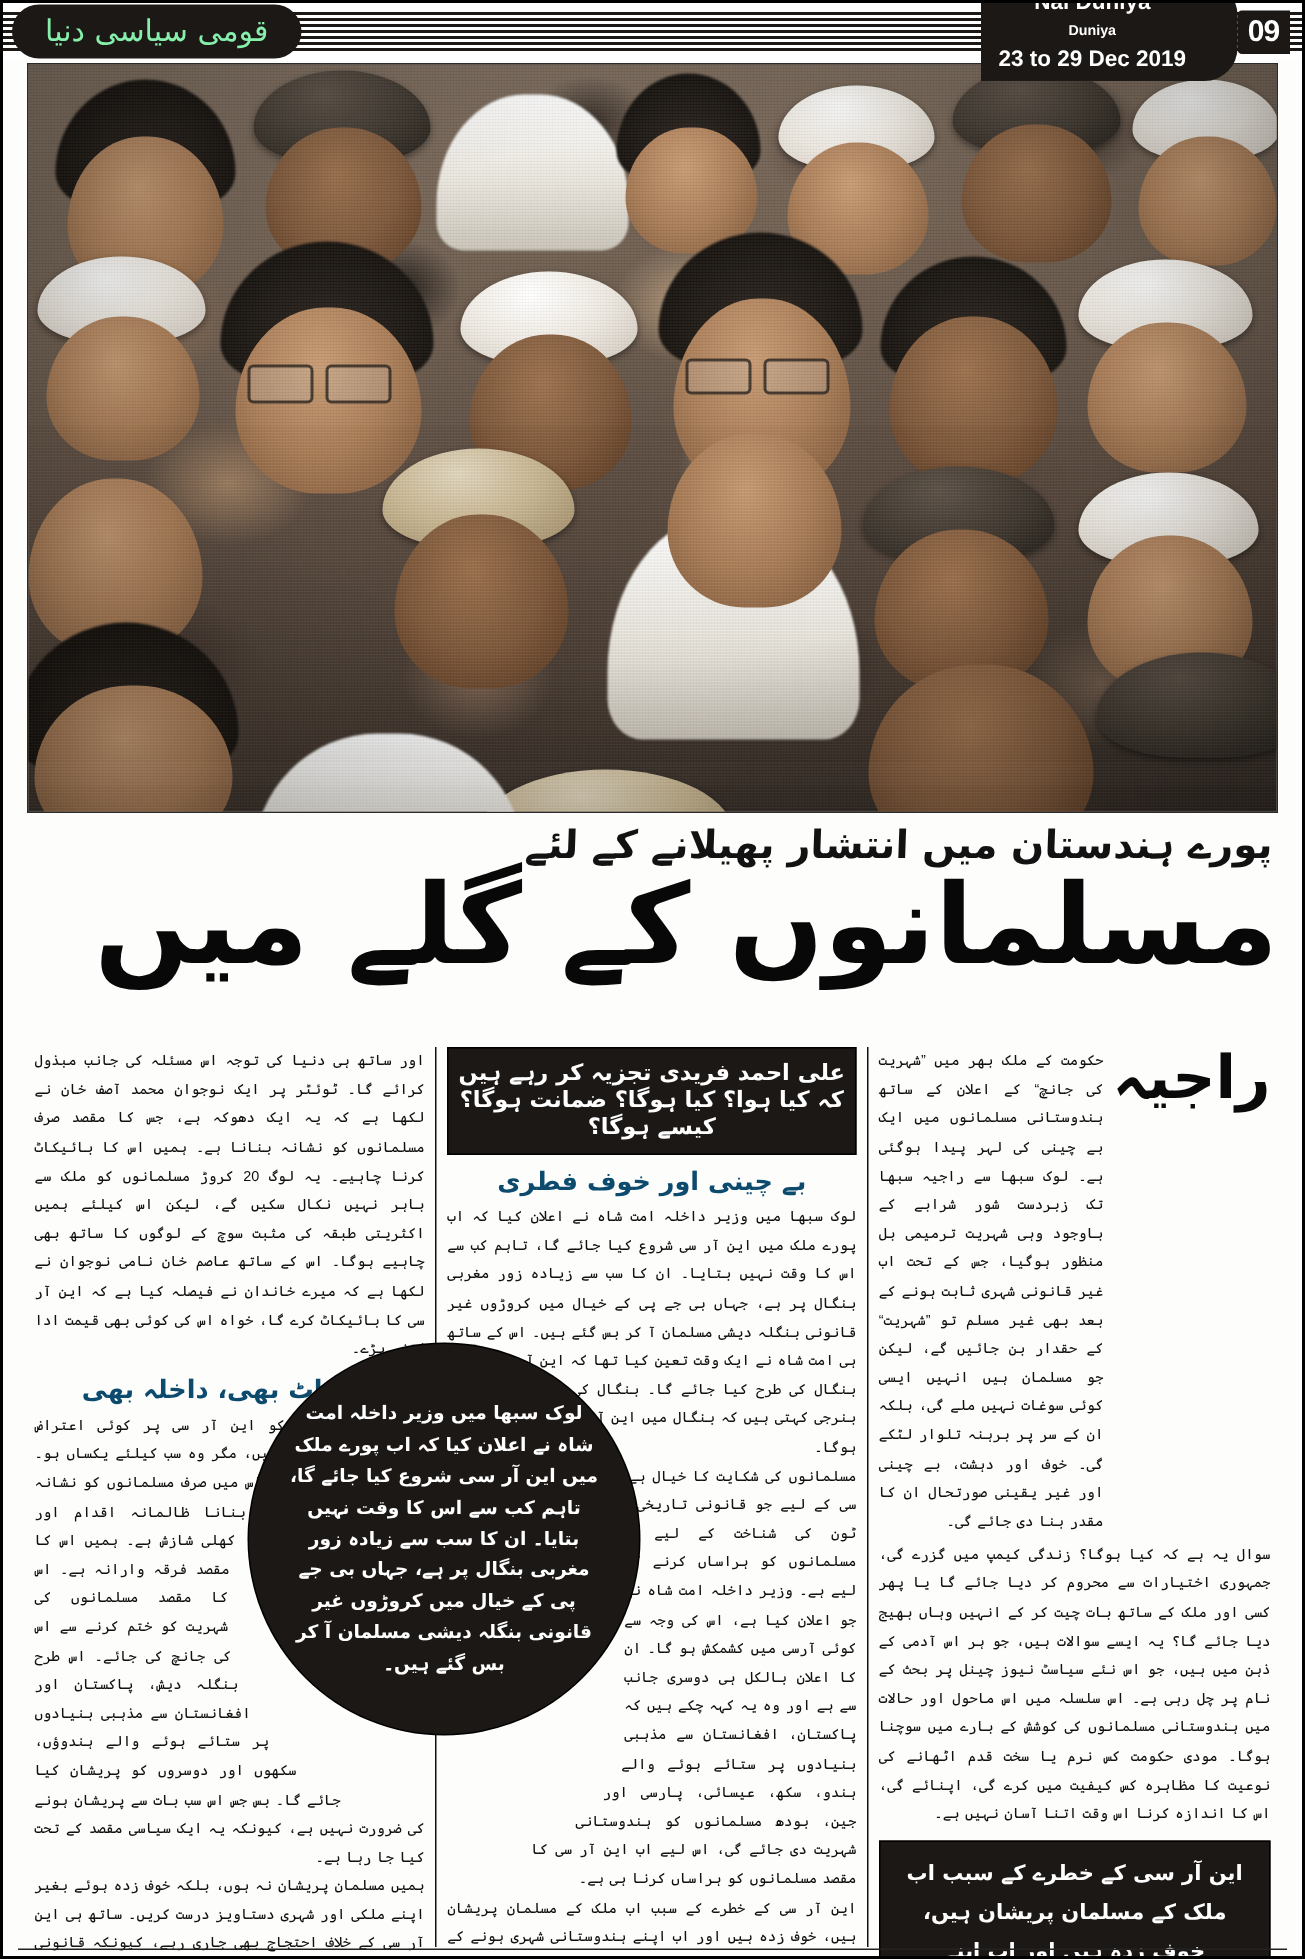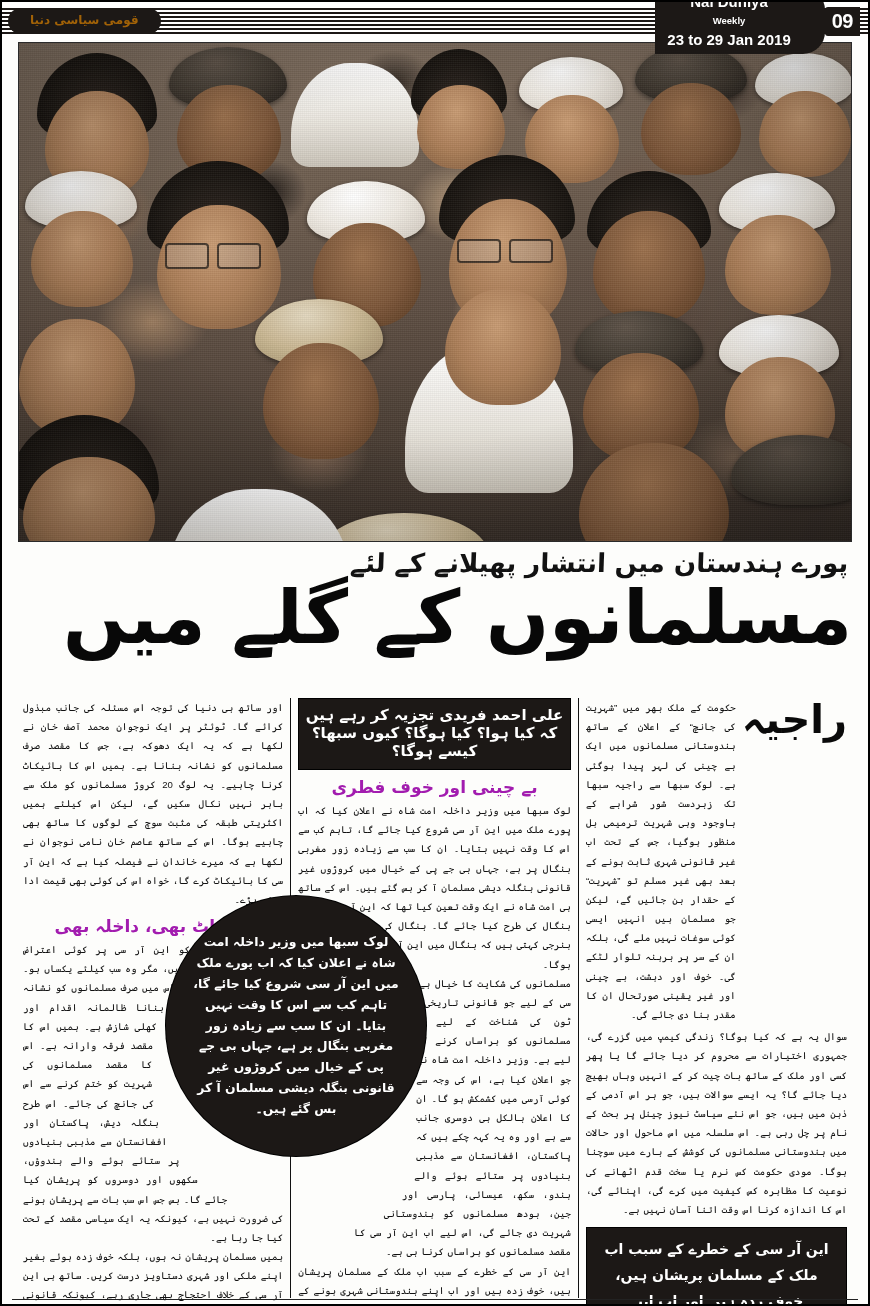--- a/index.html
+++ b/index.html
@@ -79,23 +79,23 @@
   .masthead-left-pill .weekly {
     font-size: 9.5px;
     font-weight: bold;
   }
 
   .masthead-right-pill {
     position: relative;
     z-index: 3;
     margin-right: auto;
     background: #1c1816;
-    color: #a16207;
-    font-size: 12px;
-    font-weight: bold;
+    color: #86efac;
+    font-size: 20px;
+    font-weight: normal;
     padding: 5px 22px 7px 22px;
     border-radius: 22px;
     white-space: nowrap;
     letter-spacing: 1px;
   }
 
   
   .photo-wrap {
     position: relative;
     margin: 2px 16px 0 16px;
@@ -257,21 +257,21 @@
     text-align: justify;
     color: #111;
     font-family: Liberation Sans, sans-serif;
     word-spacing: 1px;
   }
 
   .subhead {
     text-align: center;
     font-size: 17px;
     font-weight: bold;
-    color: #a21caf;
+    color: #0c4a6e;
     margin: 7px 0 4px 0;
     font-family: "DejaVu Sans", sans-serif;
   }
 
   
   .byline-bar {
     background: #1c1816;
     color: #ffffff;
     font-size: 15px;
     font-weight: bold;
@@ -363,22 +363,22 @@
 
 <div class="page">
 
   <div class="masthead">
     <div class="masthead-stripes"></div>
 
     <div class="page-num-box">09</div>
 
     <div class="masthead-left-pill">
       <span>Nai Duniya</span>
-      <span class="weekly">Weekly</span>
-      <span>23 to 29 Jan 2019</span>
+      <span class="weekly">Duniya</span>
+      <span>23 to 29 Dec 2019</span>
     </div>
 
     <div class="masthead-right-pill">قومی سیاسی دنیا</div>
   </div>
 
   <div class="photo-wrap">
     <div class="photo-canvas"></div>
 
     <div class="hair" style="left:18px;  top:10px;  width:120px; height:84px;"></div>
     <div class="face" style="left:26px;  top:48px;  width:104px; height:106px;"></div>
@@ -460,21 +460,21 @@
         <div class="dropcap">راجیہ</div>
         <div class="dropcap-text urdu-body">حکومت کے ملک بھر میں ”شہریت کی جانچ“ کے اعلان کے ساتھ ہندوستانی مسلمانوں میں ایک بے چینی کی لہر پیدا ہوگئی ہے۔ لوک سبھا سے راجیہ سبھا تک زبردست شور شرابے کے باوجود وہی شہریت ترمیمی بل منظور ہوگیا، جس کے تحت اب غیر قانونی شہری ثابت ہونے کے بعد بھی غیر مسلم تو ”شہریت“ کے حقدار بن جائیں گے، لیکن جو مسلمان ہیں انہیں ایسی کوئی سوغات نہیں ملے گی، بلکہ ان کے سر پر برہنہ تلوار لٹکے گی۔ خوف اور دہشت، بے چینی اور غیر یقینی صورتحال ان کا مقدر بنا دی جائے گی۔</div>
       </div>
       <div class="urdu-body" style="margin-top:3px;">سوال یہ ہے کہ کیا ہوگا؟ زندگی کیمپ میں گزرے گی، جمہوری اختیارات سے محروم کر دیا جائے گا یا پھر کسی اور ملک کے ساتھ بات چیت کر کے انہیں وہاں بھیج دیا جائے گا؟ یہ ایسے سوالات ہیں، جو ہر اس آدمی کے ذہن میں ہیں، جو اس نئے سیاسٹ نیوز چینل پر بحث کے نام پر چل رہی ہے۔ اس سلسلہ میں اس ماحول اور حالات میں ہندوستانی مسلمانوں کی کوشش کے بارے میں سوچنا ہوگا۔ مودی حکومت کس نرم یا سخت قدم اٹھانے کی نوعیت کا مظاہرہ کس کیفیت میں کرے گی، اپنائے گی، اس کا اندازہ کرنا اس وقت اتنا آسان نہیں ہے۔</div>
 
       <div class="pullquote">این آر سی کے خطرے کے سبب اب ملک کے مسلمان پریشان ہیں، خوف زدہ ہیں اور اب اپنے ہندوستانی شہری ہونے کے دستاویز تلاش اور اکٹھا کرنے میں جٹ گئے ہیں۔ بنگال میں تو این آر سی کے خوف میں ایک شخص نے خودکشی کر لی تھی۔</div>
 
     </div>
 
     <div class="col col-mid">
-      <div class="byline-bar">علی احمد فریدی تجزیہ کر رہے ہیں کہ کیا ہوا؟ کیا ہوگا؟ کیوں سبھا؟ کیسے ہوگا؟</div>
+      <div class="byline-bar">علی احمد فریدی تجزیہ کر رہے ہیں کہ کیا ہوا؟ کیا ہوگا؟ ضمانت ہوگا؟ کیسے ہوگا؟</div>
 
       <div class="subhead">بے چینی اور خوف فطری</div>
       <div class="urdu-body">لوک سبھا میں وزیر داخلہ امت شاہ نے اعلان کیا کہ اب پورے ملک میں این آر سی شروع کیا جائے گا، تاہم کب سے اس کا وقت نہیں بتایا۔ ان کا سب سے زیادہ زور مغربی بنگال پر ہے، جہاں بی جے پی کے خیال میں کروڑوں غیر قانونی بنگلہ دیشی مسلمان آ کر بس گئے ہیں۔ اس کے ساتھ ہی امت شاہ نے ایک وقت تعین کیا تھا کہ این آر سی مغربی بنگال کی طرح کیا جائے گا۔ بنگال کی وزیر اعلیٰ ممتا بنرجی کہتی ہیں کہ بنگال میں این آر سی ہرگز نافذ نہیں ہوگا۔</div>
 
       <div class="shape-left"></div>
       <div class="urdu-body">مسلمانوں کی شکایت کا خیال ہے کہ این آر سی کے لیے جو قانونی تاریخی وثیقہ ٹون کی شناخت کے لیے ملک مسلمانوں کو ہراساں کرنے کے لیے ہے۔ وزیر داخلہ امت شاہ نے جو اعلان کیا ہے، اس کی وجہ سے کوئی آرسی میں کشمکش ہو گا۔ ان کا اعلان بالکل ہی دوسری جانب سے ہے اور وہ یہ کہہ چکے ہیں کہ پاکستان، افغانستان سے مذہبی بنیادوں پر ستائے ہوئے والے ہندو، سکھ، عیسائی، پارسی اور جین، بودھ مسلمانوں کو ہندوستانی شہریت دی جائے گی، اس لیے اب این آر سی کا مقصد مسلمانوں کو ہراساں کرنا ہی ہے۔</div>
 
       <div class="urdu-body">این آر سی کے خطرے کے سبب اب ملک کے مسلمان پریشان ہیں، خوف زدہ ہیں اور اب اپنے ہندوستانی شہری ہونے کے دستاویز تلاش اور اکٹھا کرنے میں جٹ گئے ہیں۔ بنگال میں تو این آر سی کے خوف میں ایک شخص نے خودکشی کر لی تھی۔ اسام میں این آر سی کے خوف میں لاکھوں لوگوں نے خودکشی کی ہے اس کی بنیاد کیا ہے کہ کوئی ملک این آر سی کو آزمائش بنائے۔ اب سوال یہ ہے کہ کریں؟ کیا کیا جائے؟ بس یہ ہی ہے کہ سب مسلمان اس وقت مسلمانوں کی سوچ یہ ہی جاری ہے کہ اس کا بائیکاٹ کیا جائے۔ این آر سی کے خلاف دستاویزی تیار کریں، نگران این آر سی کا بائیکاٹ کریں۔ ایک ہی طریقہ ہے، جو حکومت پر دباؤ بنا کر اس کی کوششوں کو ناکام کرے۔</div>
     </div>
 

